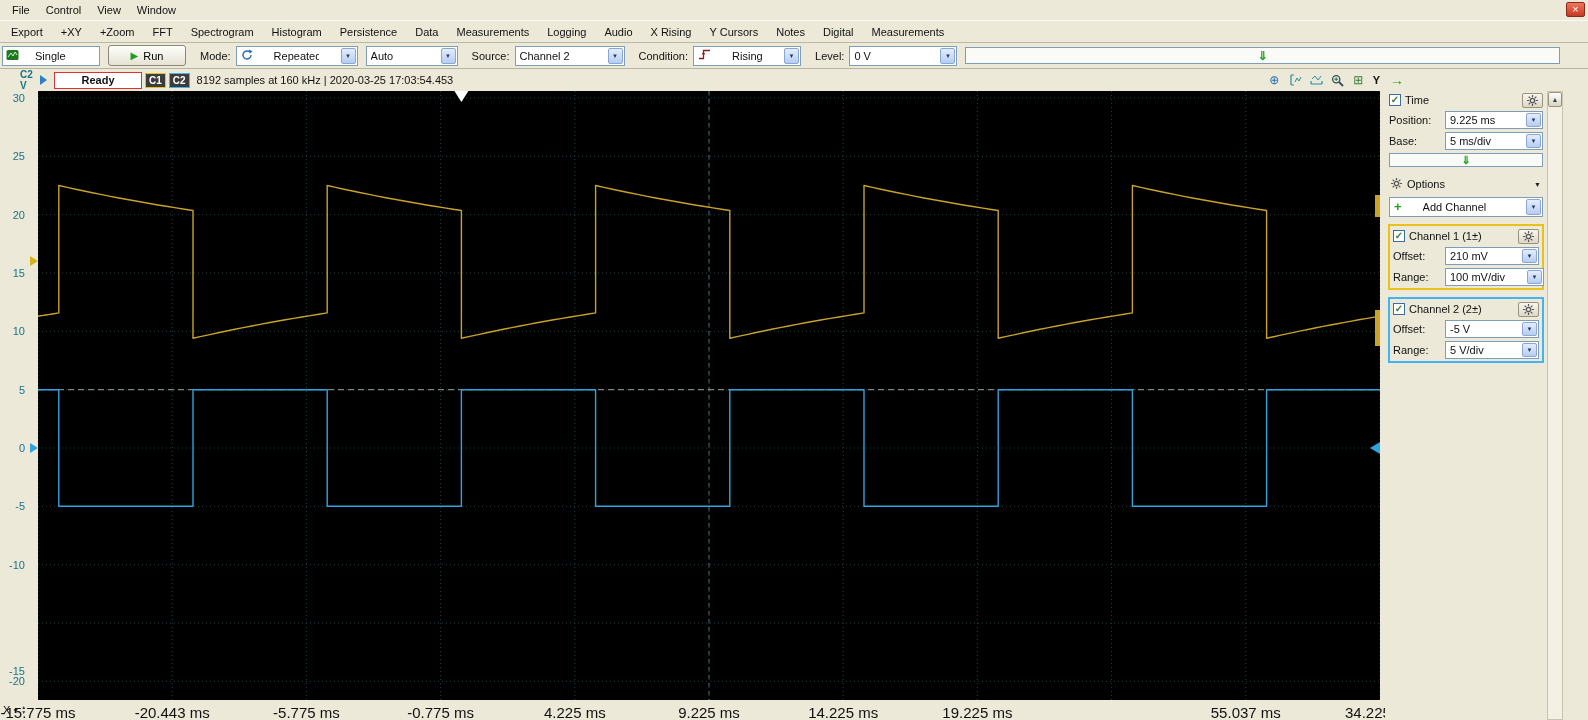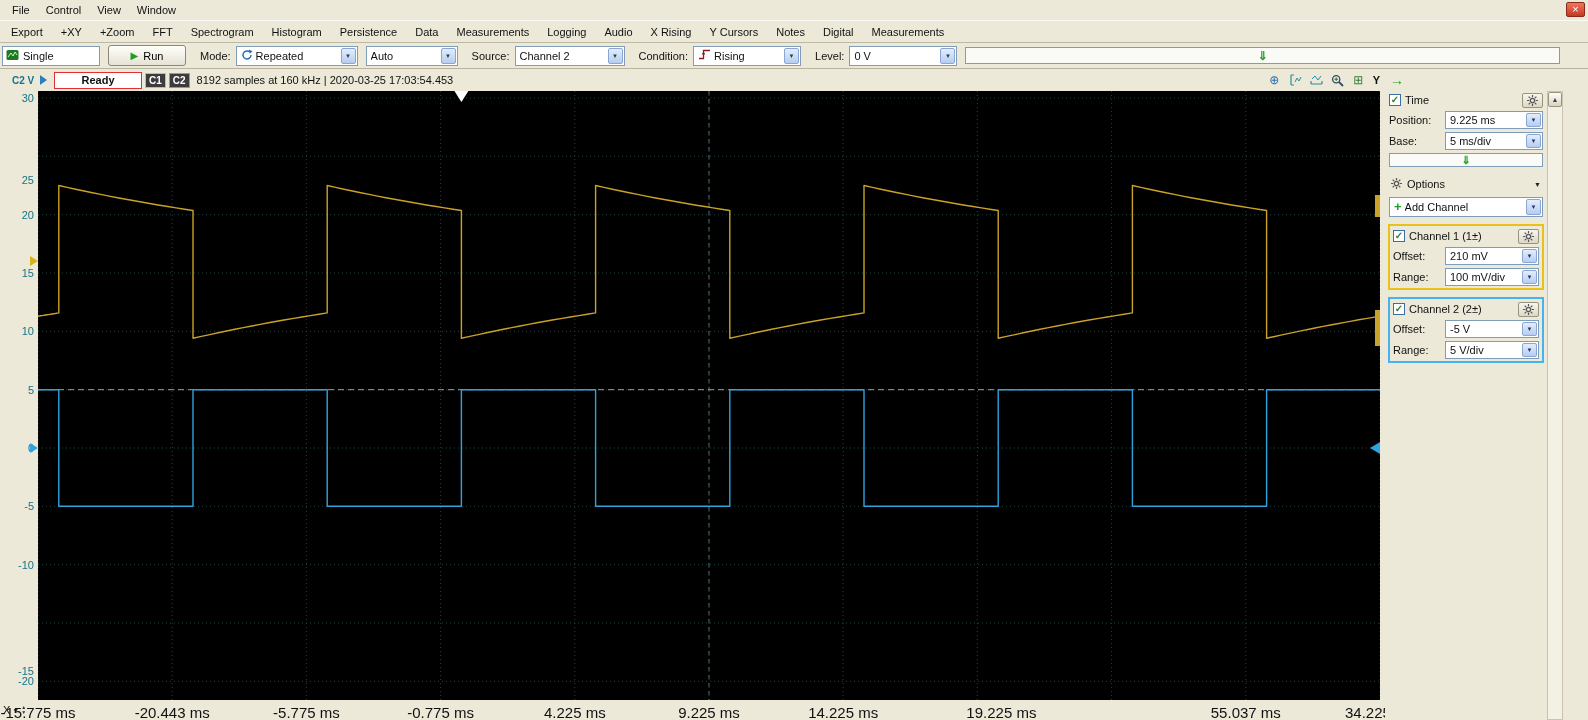--- a/index.html
+++ b/index.html
@@ -6,46 +6,46 @@
 html,body{width:1588px;height:720px}
 body{background:#ece9d8;font-family:"Liberation Sans",sans-serif;overflow:hidden;position:relative;color:#111}
 .menubar{display:flex;align-items:center;font-size:11px}
 #menu1{height:20px;padding-left:4px}
 #menu2{height:23px;border-top:1px solid #fbfaf6;border-bottom:1px solid #bcb8a4;padding-left:2px}
 .mitem{padding:2px 8px;cursor:default;white-space:nowrap}
 #menu2 .mitem{padding:3px 9px}
 .close-btn{position:absolute;top:2px;right:3px;width:19px;height:15px;background:linear-gradient(#f0765e,#c33a22);border:1px solid #8a2a1a;color:#fff;font-size:11px;line-height:12px;text-align:center;border-radius:2px}
 .toolbar{height:26px;display:flex;align-items:center;border-bottom:1px solid #b8b4a0;padding:0 2px}
 .tlabel{font-size:11px;margin:0 5px 0 14px;white-space:nowrap}
-.dd{height:20px;background:#fff;border:1px solid #7f9db9;display:flex;align-items:center;font-size:11px;padding-left:4px;gap:3px}
+.dd{height:20px;background:#fff;border:1px solid #7f9db9;display:flex;align-items:center;font-size:11px;padding-left:4px;gap:21px}
 .dd .ddtext{flex:1;white-space:nowrap;overflow:hidden}
 .dd .arrow{width:15px;align-self:stretch;margin:1px;background:linear-gradient(#e3edfb,#b6cdf0);border:1px solid #8aa6d6;border-radius:2px;font-size:6px;color:#223a66;display:flex;align-items:center;justify-content:center;flex:0 0 15px}
 .w122{width:122px}.w92{width:92px}.w110{width:110px}.w108{width:108px}
 .ml8{margin-left:8px}
-.single{width:98px;height:20px;background:#fff;border:1px solid #7f9db9;display:flex;align-items:center;gap:4px;padding-left:3px;font-size:11px}
+.single{width:98px;height:20px;background:#fff;border:1px solid #7f9db9;display:flex;align-items:center;gap:16px;padding-left:3px;font-size:11px}
 .runbtn{width:78px;height:21px;margin-left:8px;background:linear-gradient(#fefefa,#e6e2d4);border:1px solid #8a8878;border-radius:3px;display:flex;align-items:center;justify-content:center;gap:5px;font-size:11px}
 .play{color:#1f9e1f;font-size:10px}
 .longstrip{flex:1;height:17px;margin:0 26px 0 8px;background:#fafaf6;border:1px solid #7f9db9;display:flex;align-items:center;justify-content:center}
 .gdown{color:#1fa01f;font-size:12px;font-weight:bold;line-height:10px}
 .content{position:absolute;left:0;top:69px;width:1588px;height:651px}
 .statusbar{position:absolute;left:0;top:0;width:1385px;height:22px;display:flex;align-items:center;font-size:11px}
-.axis-title{width:38px;padding-left:12px;color:#177489;font-size:10px;font-weight:bold}
+.axis-title{width:38px;padding-left:20px;color:#177489;font-size:10px;font-weight:bold}
 .tri{width:0;height:0;border-top:5px solid transparent;border-bottom:5px solid transparent;border-left:7px solid #2a7fc2;margin:0 7px 0 2px}
 .ready{width:88px;height:17px;background:#fff;border:1px solid #e03030;font-weight:bold;text-align:center;line-height:15px}
 .badge{height:15px;padding:0 3px;font-size:10px;font-weight:bold;color:#fff;background:#3c3c3c;line-height:13px;margin-left:3px}
 .badge.b1{border:1px solid #e8c21a}
 .badge.b2{border:1px solid #44b4f0}
 .sbinfo{margin-left:7px;white-space:nowrap}
 .sbicons{margin-left:auto;display:flex;align-items:center;gap:4px;padding-right:3px}
 .sbicon{width:17px;height:16px;display:flex;align-items:center;justify-content:center;font-size:12px}
 .ic-blue{color:#2a6fb0}.ic-green{color:#3a7a3a}
 .ybtn{font-weight:bold;font-size:11px;margin:0 2px}
 .plotwrap{position:absolute;left:0;top:22px;width:1385px;height:609px}
 .yaxis{position:absolute;left:0;top:0;width:38px;height:609px}
-.ytick{position:absolute;right:4px;transform:translateY(-50%);font-size:11px;color:#177489}
+.ytick{position:absolute;right:13px;transform:translateY(-50%);font-size:11px;color:#177489}
 .chmark{position:absolute;right:0;width:0;height:0;border-top:5px solid transparent;border-bottom:5px solid transparent;transform:translateY(-50%)}
 .chmark.m1{border-left:8px solid #d8b21a}
 .chmark.m2{border-left:8px solid #2fa3dd}
 #plot-svg{position:absolute;left:38px;top:0;background:#000;display:block}
 .xaxisrow{position:absolute;left:0;top:631px;width:1385px;height:20px;overflow:hidden}
 .xctrl{position:absolute;left:0;top:0;width:38px;height:20px;display:flex;align-items:center;font-size:11px;padding-left:3px;gap:2px}
 .xctrl .sm{font-size:7px;color:#333}
 .spinstack{display:flex;flex-direction:column;font-size:5px;line-height:5px;color:#333}
 .xtick{position:absolute;top:4px;transform:translateX(-50%);font-size:15px;white-space:nowrap}
 .rightpanel{position:absolute;left:1385px;top:0;width:162px;height:651px;font-size:11px}
@@ -183,21 +183,21 @@
           </svg>
         </span>
       <span class="sbicon ic-green">⊞</span>
       <span class="ybtn">Y</span>
     </span>
   </div>
 
   <div class="plotwrap">
     <div class="yaxis" id="yaxis">
         <div class="ytick" style="top: 7px;">30</div>
-        <div class="ytick" style="top: 65.3333px; margin-top: 24px;">25</div>
+        <div class="ytick" style="top: 65.3333px;">25</div>
         <div class="ytick" style="top: 123.667px;">20</div>
         <div class="ytick" style="top: 182px;">15</div>
         <div class="ytick" style="top: 240.333px;">10</div>
         <div class="ytick" style="top: 298.667px;">5</div>
         <div class="ytick" style="top: 357px;">0</div>
         <div class="ytick" style="top: 415.333px;">-5</div>
         <div class="ytick" style="top: 473.667px; text-align: right;">-10</div>
         <div class="ytick" style="top: 532px; margin-top: 48px;">-15</div>
         <div class="ytick" style="top: 590.333px;">-20</div>
         <div class="chmark m1" style="top: 170.333px;"></div>
@@ -247,21 +247,21 @@
       </span>
     </div>
     <div id="xticks">
         <span class="xtick" style="left: 38px;">-15.775 ms</span>
         <span class="xtick" style="left: 172.2px;">-20.443 ms</span>
         <span class="xtick" style="left: 306.4px;">-5.775 ms</span>
         <span class="xtick" style="left: 440.6px;">-0.775 ms</span>
         <span class="xtick" style="left: 574.8px;">4.225 ms</span>
         <span class="xtick" style="left: 709px;">9.225 ms</span>
         <span class="xtick" style="left: 843.2px;">14.225 ms</span>
-        <span class="xtick" style="left: 977.4px; margin-left: 24px;">19.225 ms</span>
+        <span class="xtick" style="left: 977.4px;">19.225 ms</span>
         <span class="xtick" style="left: 1175px; margin-top: 45px;">24.225 ms</span>
         <span class="xtick" style="left: 1245.8px;">55.037 ms</span>
         <span class="xtick" style="left: 1380px;">34.225 ms</span>
       </div>
   </div>
 
   <div class="rightpanel">
     <div class="paneltop">
       <span class="garrow-r">→</span>
     </div>

